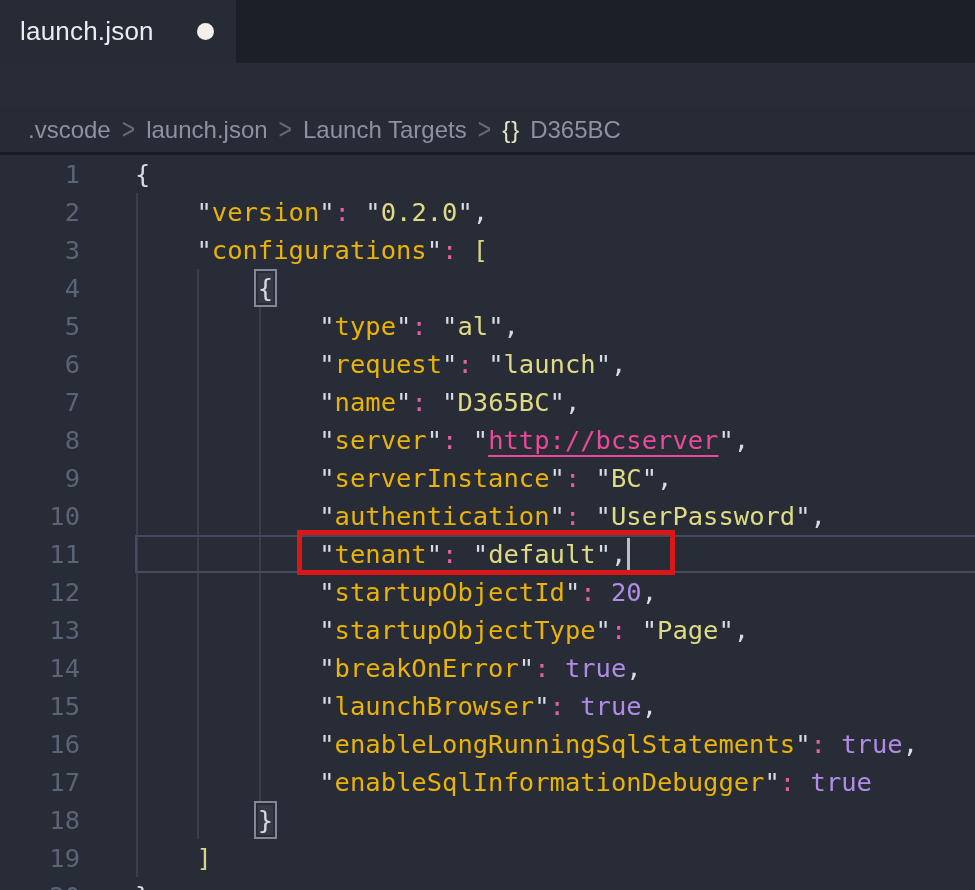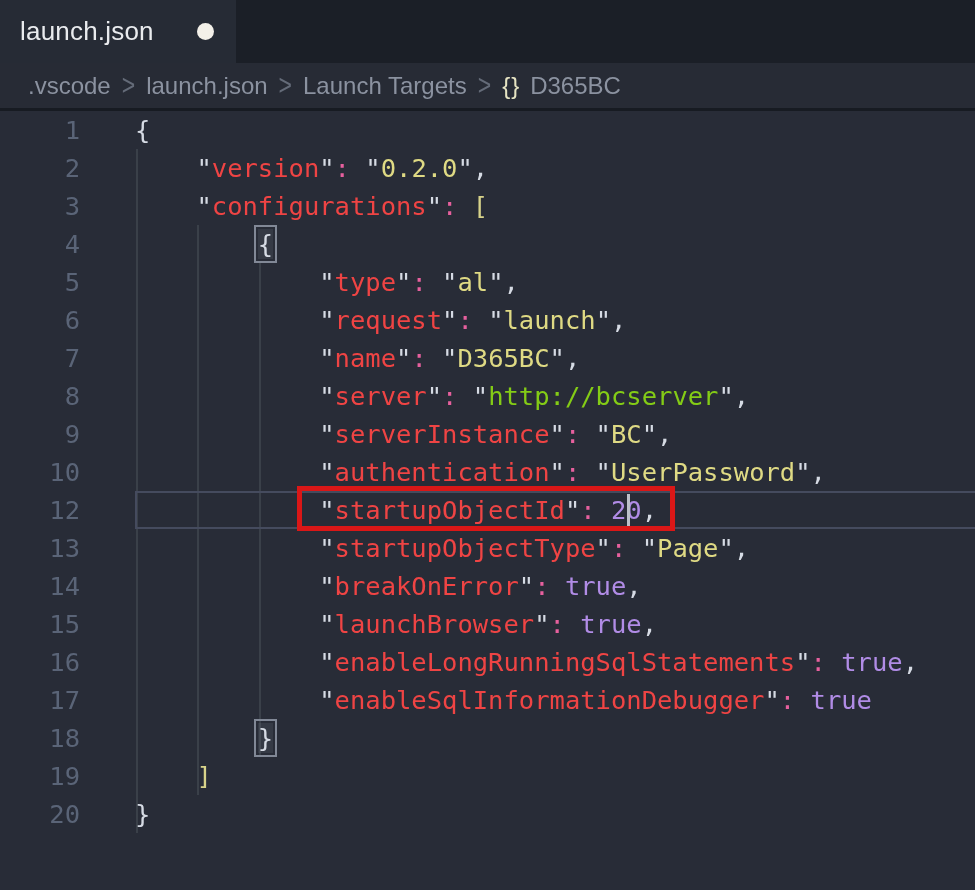--- a/index.html
+++ b/index.html
@@ -11,43 +11,43 @@
   
   .tab-strip { height:63px; width:100%; background:#1b1f27; display:flex; }
   .tab { width:236px; height:63px; background:#262b35; display:flex;
          align-items:center; justify-content:space-between;
          padding:0 22px 0 20px; cursor:pointer; }
   .tab-label { color:#e9ebee; font-size:26px; letter-spacing:0.2px; }
   .dot { width:17px; height:17px; border-radius:50%; background:#f3f0e9; }
 
   
   .breadcrumb { height:45px; width:100%; background:#272b35; display:flex;
-                align-items:center; padding-left:28px; font-size:24px; }
+                align-items:center; padding-left:28px; font-size:24px;margin-top:44px; }
   .bc-item { color:#8b92a0; cursor:pointer; }
   .bc-sep { color:#646b78; margin:0 11px; font-size:23px; transform:scaleY(1.25);
             display:inline-block; }
   .bc-obj { color:#e6e4c3; margin-right:10px; font-size:24px; letter-spacing:1px; }
   .crumb-border { height:3px; width:100%; background:#171b22; }
 
   
   .editor { position:relative; width:975px; height:779px; background:#282c37;
             font-family:"DejaVu Sans Mono", monospace; font-size:25.5px;
             line-height:38px; }
   .line { display:flex; height:38px; position:relative; z-index:2; }
   .num  { width:80px; text-align:right; color:#5a6477; flex:none;
           -webkit-user-select:none; user-select:none; }
   .code { padding-left:55px; white-space:pre; flex:none; }
 
   .tk.pun  { color:#d6dbe4; }
-  .tk.key  { color:#ef4444; }
+  .tk.key  { color:#eab308; }
   .tk.col  { color:#e7609e; }
   .tk.str  { color:#dfda84;text-align:right; }
   .tk.numv { color:#b18ce6; }
   .tk.brk  { color:#d8d38a; }
-  .tk.url  { color:#84cc16; 
+  .tk.url  { color:#ec4899; text-decoration:underline;
              text-decoration-thickness:2px; text-underline-offset:6px; }
   .tk.ws   { color:#d6dbe4; }
   .tk.match{ color:#d6dbe4; outline:2px solid #818896; outline-offset:2px;
              background:rgba(145,155,170,.13); }
 
   
   .guide { position:absolute; width:2px; background:#3a4049; z-index:1; }
   .g1 { left:136; left:136px; top:38px;  height:684px; }
   .g2 { left:197px; top:114px; height:570px; }
   .g3 { left:259px; top:152px; height:494px; }
@@ -124,20 +124,24 @@
         </div>
         <div class="line">
           <div class="num">9</div>
           <div class="code"><span class="tk ws">            </span><span class="tk pun">"</span><span class="tk key">serverInstance</span><span class="tk pun">"</span><span class="tk col">:</span><span class="tk ws"> </span><span class="tk pun">"</span><span class="tk str">BC</span><span class="tk pun">"</span><span class="tk pun">,</span></div>
         </div>
         <div class="line">
           <div class="num">10</div>
           <div class="code"><span class="tk ws">            </span><span class="tk pun">"</span><span class="tk key">authentication</span><span class="tk pun">"</span><span class="tk col">:</span><span class="tk ws"> </span><span class="tk pun">"</span><span class="tk str">UserPassword</span><span class="tk pun">"</span><span class="tk pun">,</span></div>
         </div>
         <div class="line">
+          <div class="num">11</div>
+          <div class="code"><span class="tk ws">            </span><span class="tk pun">"</span><span class="tk key">tenant</span><span class="tk pun">"</span><span class="tk col">:</span><span class="tk ws"> </span><span class="tk pun">"</span><span class="tk str">default</span><span class="tk pun">"</span><span class="tk pun">,</span></div>
+        </div>
+        <div class="line">
           <div class="num">12</div>
           <div class="code"><span class="tk ws">            </span><span class="tk pun">"</span><span class="tk key">startupObjectId</span><span class="tk pun">"</span><span class="tk col">:</span><span class="tk ws"> </span><span class="tk numv">20</span><span class="tk pun">,</span></div>
         </div>
         <div class="line">
           <div class="num">13</div>
           <div class="code"><span class="tk ws">            </span><span class="tk pun">"</span><span class="tk key">startupObjectType</span><span class="tk pun">"</span><span class="tk col">:</span><span class="tk ws"> </span><span class="tk pun">"</span><span class="tk str">Page</span><span class="tk pun">"</span><span class="tk pun">,</span></div>
         </div>
         <div class="line">
           <div class="num">14</div>
           <div class="code"><span class="tk ws">            </span><span class="tk pun">"</span><span class="tk key">breakOnError</span><span class="tk pun">"</span><span class="tk col">:</span><span class="tk ws"> </span><span class="tk numv">true</span><span class="tk pun">,</span></div>

